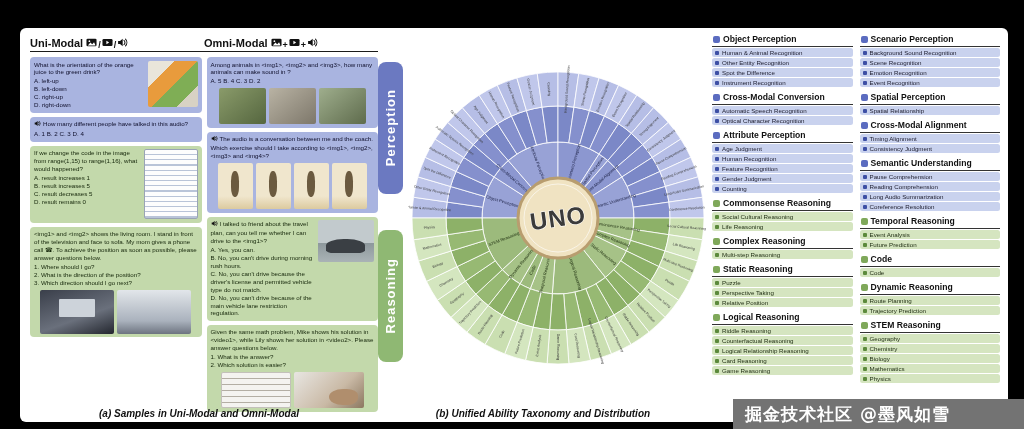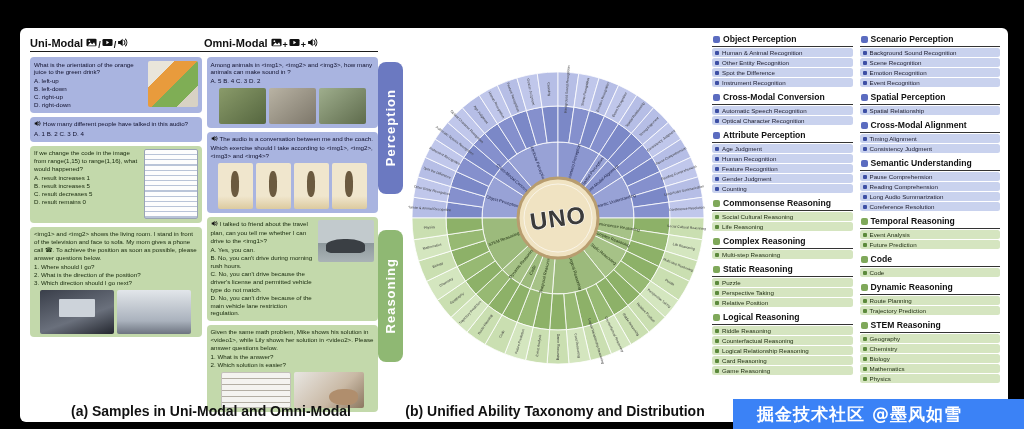--- a/index.html
+++ b/index.html
@@ -76,28 +76,28 @@
   .titems { margin-top: 1.5px; }
   .titem { display: flex; align-items: center; gap: 3px; border-radius: 2.5px;
            padding: 1px 2px 1px 3px; margin-bottom: 1px; font-size: 6.2px; color: #1c1c2e; }
   .titem.perception { background: #c9d2ee; }
   .titem.reasoning  { background: #d5e5c0; color: #1d2b10; }
   .ibullet { width: 4px; height: 4px; border-radius: 1px; flex: none; }
   .ibullet.perception { background: #3d4fa5; }
   .ibullet.reasoning  { background: #5c8a3c; }
 
   
-  .captions { position: absolute; left: 12px; bottom: 3px; width: 100%; display: flex;
-              font-weight: 700; font-size: 14px; color: #111; }
+  .captions { position: absolute; left: 0; bottom: 3px; width: 100%; display: flex;
+              font-weight: 700; font-size: 10px; color: #111; font-style: italic; }
   .cap-a { width: 358px; text-align: center; }
   .cap-b { width: 330px; text-align: center; }
   .cap-c { flex: 1; text-align: center; }
   .watermark { position: absolute; left: 733px; top: 399px; width: 291px; height: 30px;
-               background: #3b82f6; color: #fff; display: flex; align-items: center;
-               padding-left: 24px; font-size: 17px; font-weight: 700; letter-spacing: 1px;
+               background: #737373; color: #fff; display: flex; align-items: center;
+               padding-left: 12px; font-size: 17px; font-weight: 700; letter-spacing: 1px;
                font-family: "DejaVu Sans", "Liberation Sans", sans-serif; }
 </style>
 </head>
 <body>
 
 <div class="paper-card">
 
   <section class="samples">
     <div class="samples-header">
       <div class="modal-header">

